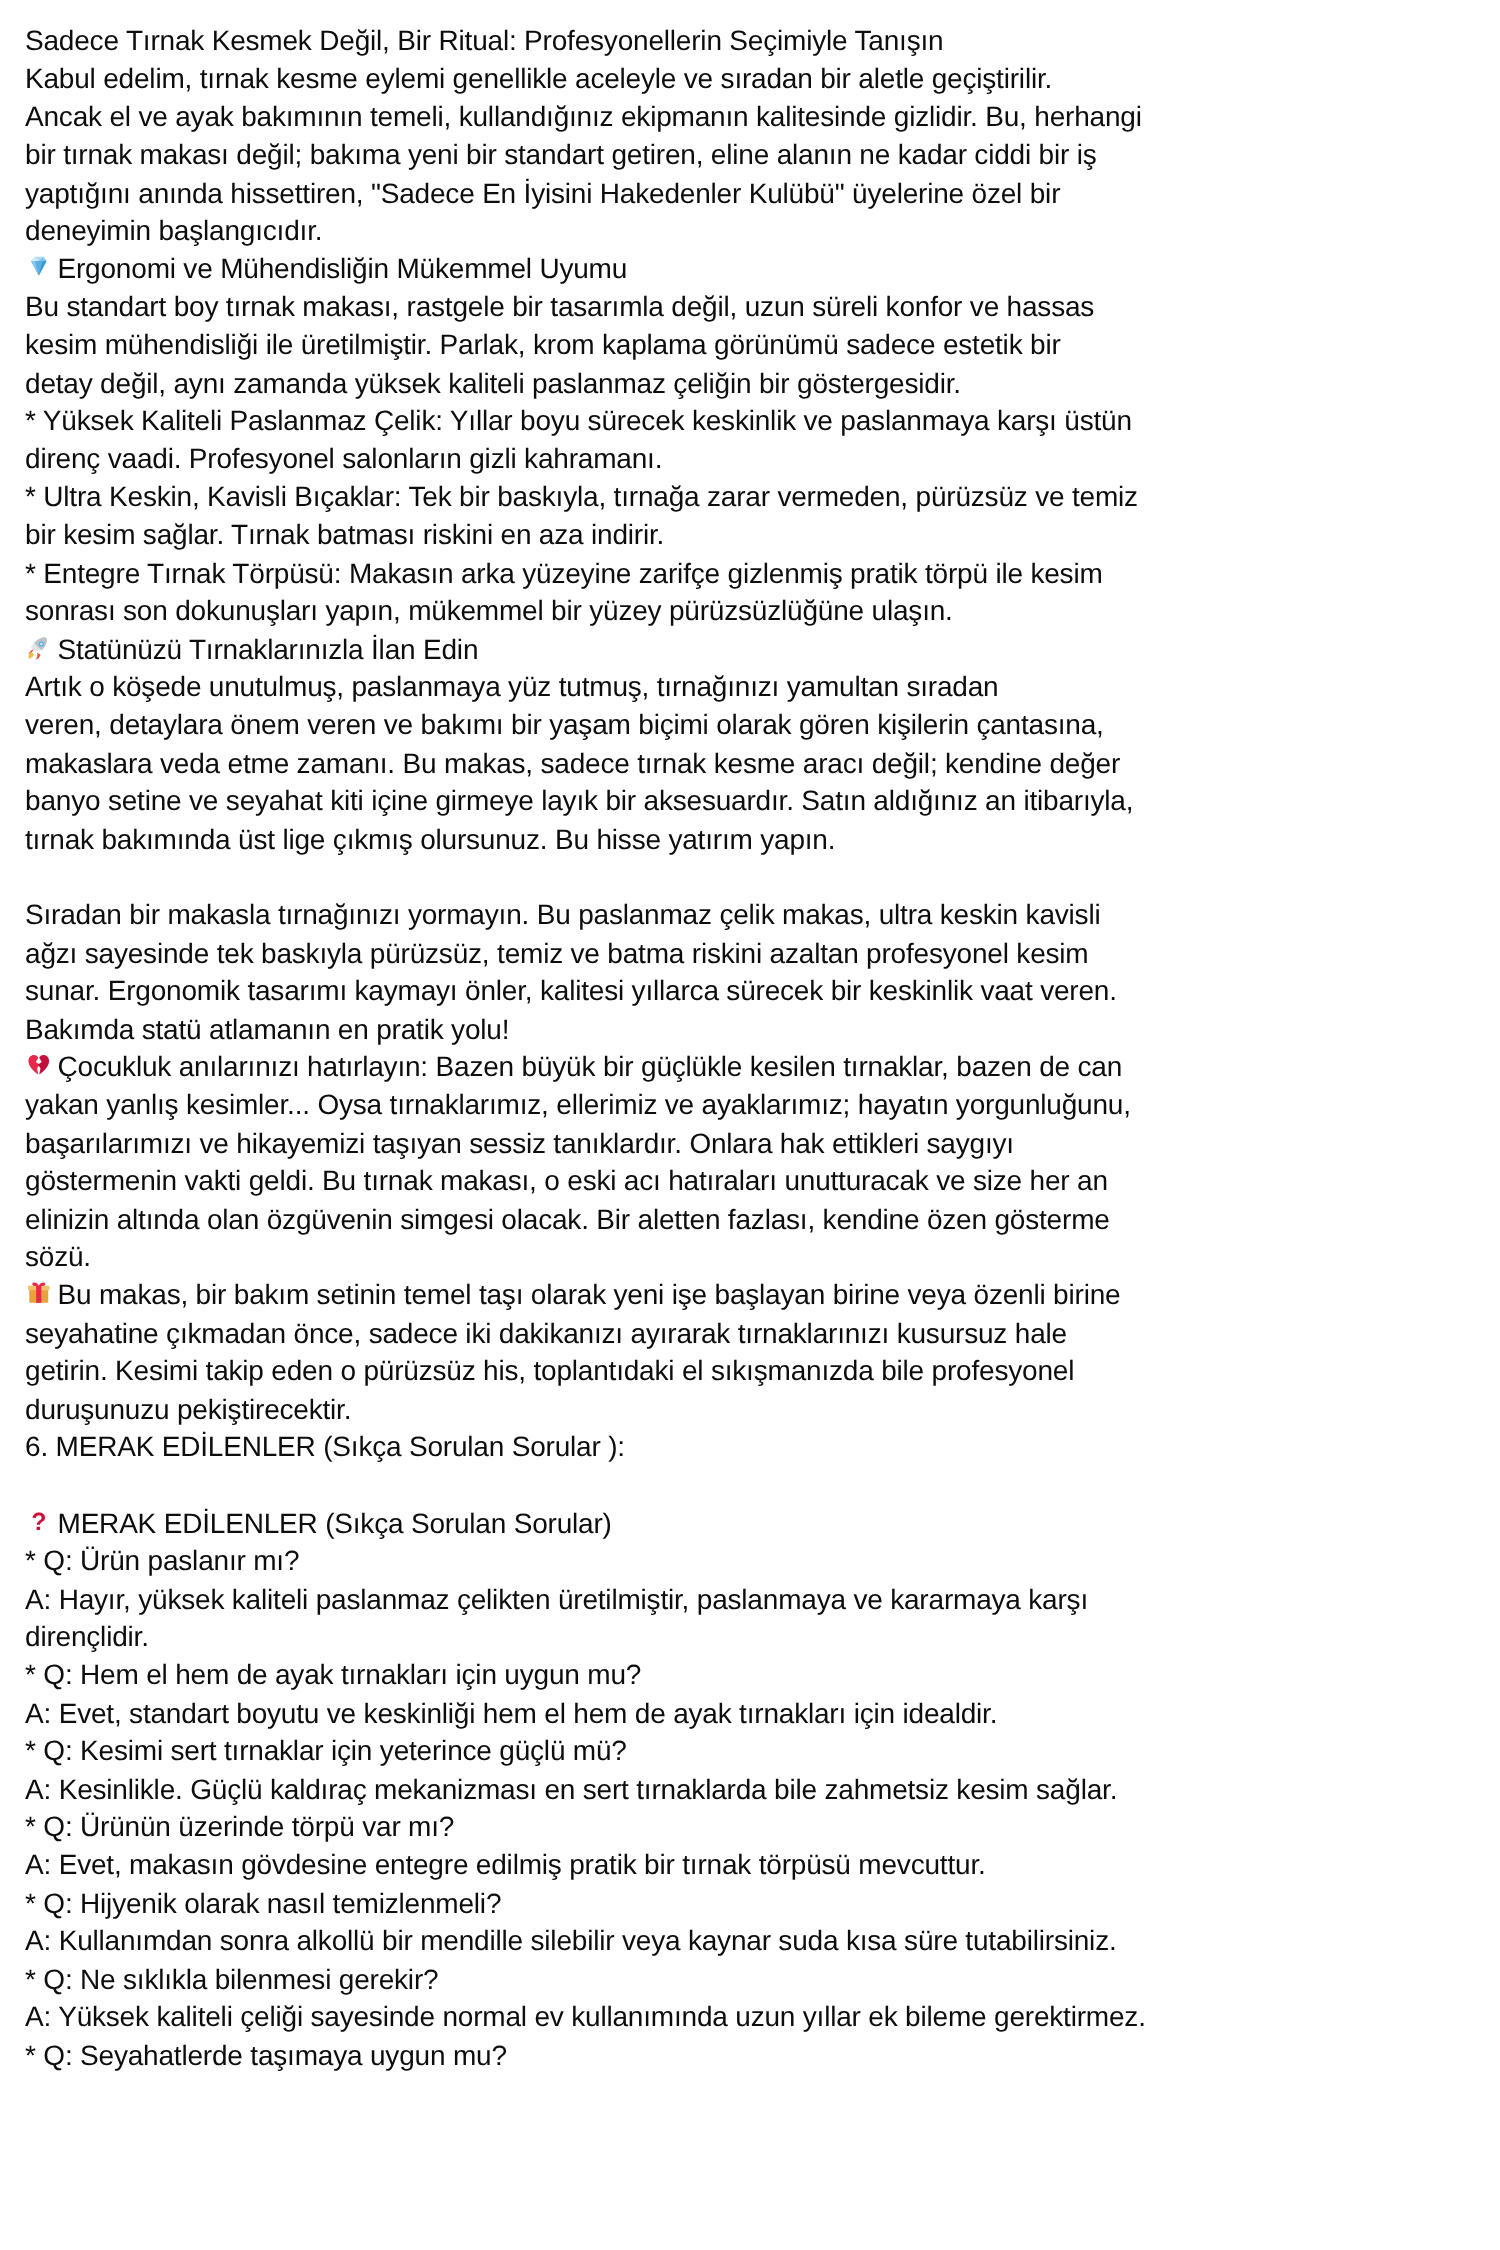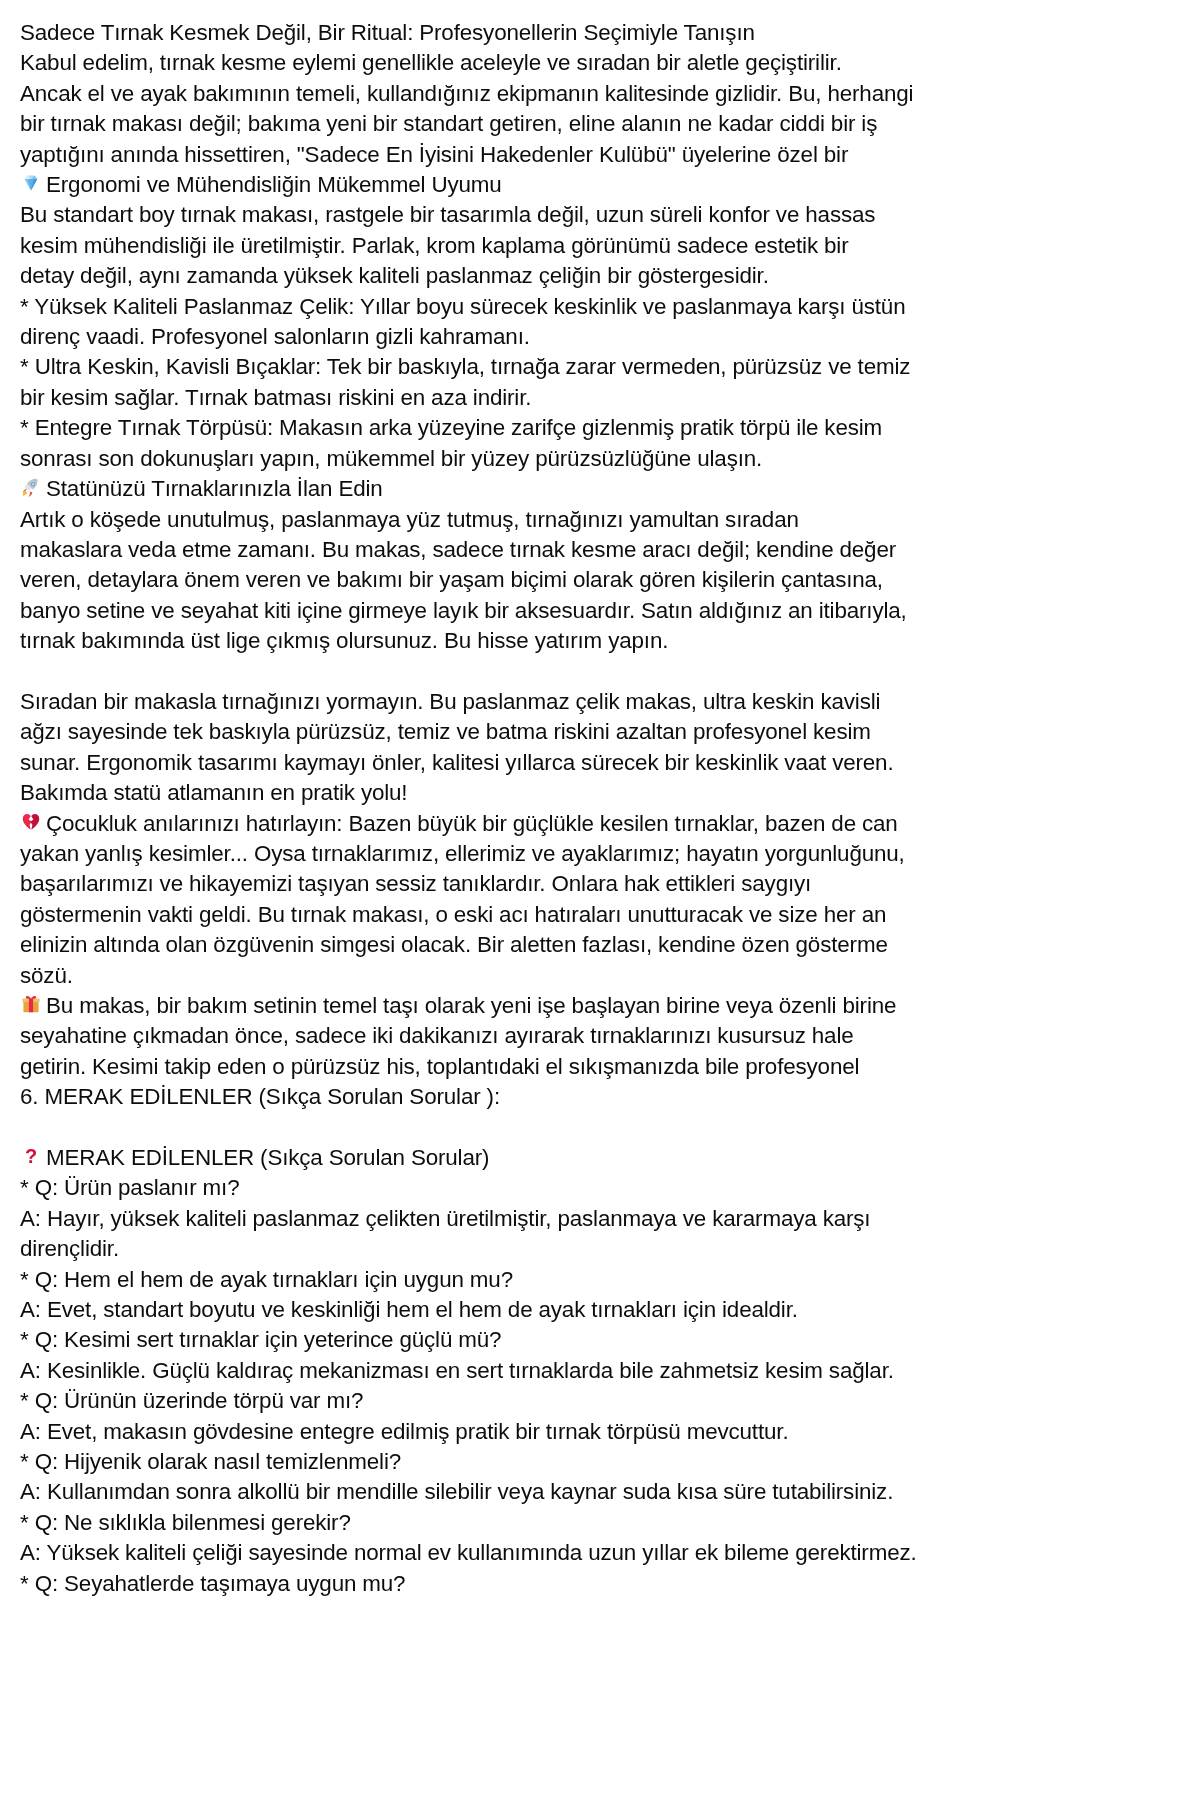--- a/index.html
+++ b/index.html
@@ -55,20 +55,21 @@
 <body>
 
 <div id="page">
   <div class="doc" id="doc-root">
       <div class="para">
         <div class="line"><span>Sadece Tırnak Kesmek Değil, Bir Ritual: Profesyonellerin Seçimiyle Tanışın</span></div>
         <div class="line"><span>Kabul edelim, tırnak kesme eylemi genellikle aceleyle ve sıradan bir aletle geçiştirilir.</span></div>
         <div class="line"><span>Ancak el ve ayak bakımının temeli, kullandığınız ekipmanın kalitesinde gizlidir. Bu, herhangi</span></div>
         <div class="line"><span>bir tırnak makası değil; bakıma yeni bir standart getiren, eline alanın ne kadar ciddi bir iş</span></div>
         <div class="line"><span>yaptığını anında hissettiren, "Sadece En İyisini Hakedenler Kulübü" üyelerine özel bir</span></div>
+        <div class="line"><span>deneyimin başlangıcıdır.</span></div>
       </div>
       <div class="para">
         <div class="line"><span class="emo"><svg width="22" height="22" viewBox="0 0 64 64">
               <polygon points="14,20 50,20 32,54" fill="#5dade2"></polygon>
               <polygon points="14,20 32,54 23,20" fill="#85c9ef"></polygon>
               <polygon points="41,20 50,20 32,54" fill="#3498db"></polygon>
               <polygon points="22,10 42,10 50,20 14,20" fill="#aadcf7"></polygon>
               <polygon points="22,10 32,20 14,20" fill="#d6eefc"></polygon>
               <polygon points="42,10 50,20 32,20" fill="#7fc4ea"></polygon>
             </svg></span><span>Ergonomi ve Mühendisliğin Mükemmel Uyumu</span></div>
@@ -96,22 +97,22 @@
               <path d="M44 8c-9 1.3-17 6.6-23 13.6L38 39c7-6 12-14 13.2-23C51.6 10 49.8 7.2 44 8z" fill="#b9c3c9"></path>
               <circle cx="38" cy="24" r="6" fill="#5aa9e6"></circle>
               <circle cx="38" cy="24" r="3.2" fill="#cfe8fa"></circle>
               <path d="M20 36c-6 2-10 6-12 12 6-2 10-6 12-12z" fill="#e8543f"></path>
               <path d="M28 44c2 6 1 11-4 16 6-1 11-6 12-12z" fill="#e8543f"></path>
               <path d="M14 42c-4 4-6 10-6 16 6-1 11-5 13-10z" fill="#f4b942"></path>
             </svg></span><span>Statünüzü Tırnaklarınızla İlan Edin</span></div>
       </div>
       <div class="para">
         <div class="line"><span>Artık o köşede unutulmuş, paslanmaya yüz tutmuş, tırnağınızı yamultan sıradan</span></div>
+        <div class="line"><span>veren, detaylara önem veren ve bakımı bir yaşam biçimi olarak gören kişilerin çantasına,</span></div>
         <div class="line"><span>makaslara veda etme zamanı. Bu makas, sadece tırnak kesme aracı değil; kendine değer</span></div>
-        <div class="line"><span>veren, detaylara önem veren ve bakımı bir yaşam biçimi olarak gören kişilerin çantasına,</span></div>
         <div class="line"><span>banyo setine ve seyahat kiti içine girmeye layık bir aksesuardır. Satın aldığınız an itibarıyla,</span></div>
         <div class="line"><span>tırnak bakımında üst lige çıkmış olursunuz. Bu hisse yatırım yapın.</span></div>
       </div>
       <div class="blank"></div>
       <div class="para">
         <div class="line"><span>Sıradan bir makasla tırnağınızı yormayın. Bu paslanmaz çelik makas, ultra keskin kavisli</span></div>
         <div class="line"><span>ağzı sayesinde tek baskıyla pürüzsüz, temiz ve batma riskini azaltan profesyonel kesim</span></div>
         <div class="line"><span>sunar. Ergonomik tasarımı kaymayı önler, kalitesi yıllarca sürecek bir keskinlik vaat veren.</span></div>
         <div class="line"><span>Bakımda statü atlamanın en pratik yolu!</span></div>
       </div>
@@ -129,20 +130,21 @@
       <div class="para">
         <div class="line"><span class="emo"><svg width="22" height="22" viewBox="0 0 64 64">
               <rect x="10" y="24" width="44" height="32" rx="2" fill="#e8a13c"></rect>
               <rect x="7" y="16" width="50" height="11" rx="2" fill="#f3c06a"></rect>
               <rect x="26" y="16" width="12" height="40" fill="#e8294a"></rect>
               <path d="M32 16c-4-8-14-10-15-4-.8 4.6 7 5.6 15 4z" fill="#e8294a"></path>
               <path d="M32 16c4-8 14-10 15-4 .8 4.6-7 5.6-15 4z" fill="#e8294a"></path>
             </svg></span><span>Bu makas, bir bakım setinin temel taşı olarak yeni işe başlayan birine veya özenli birine</span></div>
         <div class="line"><span>seyahatine çıkmadan önce, sadece iki dakikanızı ayırarak tırnaklarınızı kusursuz hale</span></div>
         <div class="line"><span>getirin. Kesimi takip eden o pürüzsüz his, toplantıdaki el sıkışmanızda bile profesyonel</span></div>
+        <div class="line"><span>duruşunuzu pekiştirecektir.</span></div>
       </div>
       <div class="para">
         <div class="line"><span>6. MERAK EDİLENLER (Sıkça Sorulan Sorular ):</span></div>
       </div>
       <div class="blank"></div>
       <div class="para">
         <div class="line"><span class="emo"><svg width="22" height="22" viewBox="0 0 64 64">
               <text x="32" y="52" text-anchor="middle" font-size="58" font-family="Liberation Sans, sans-serif" font-weight="bold" fill="#d0103a">?</text>
             </svg></span><span>MERAK EDİLENLER (Sıkça Sorulan Sorular)</span></div>
       </div>

